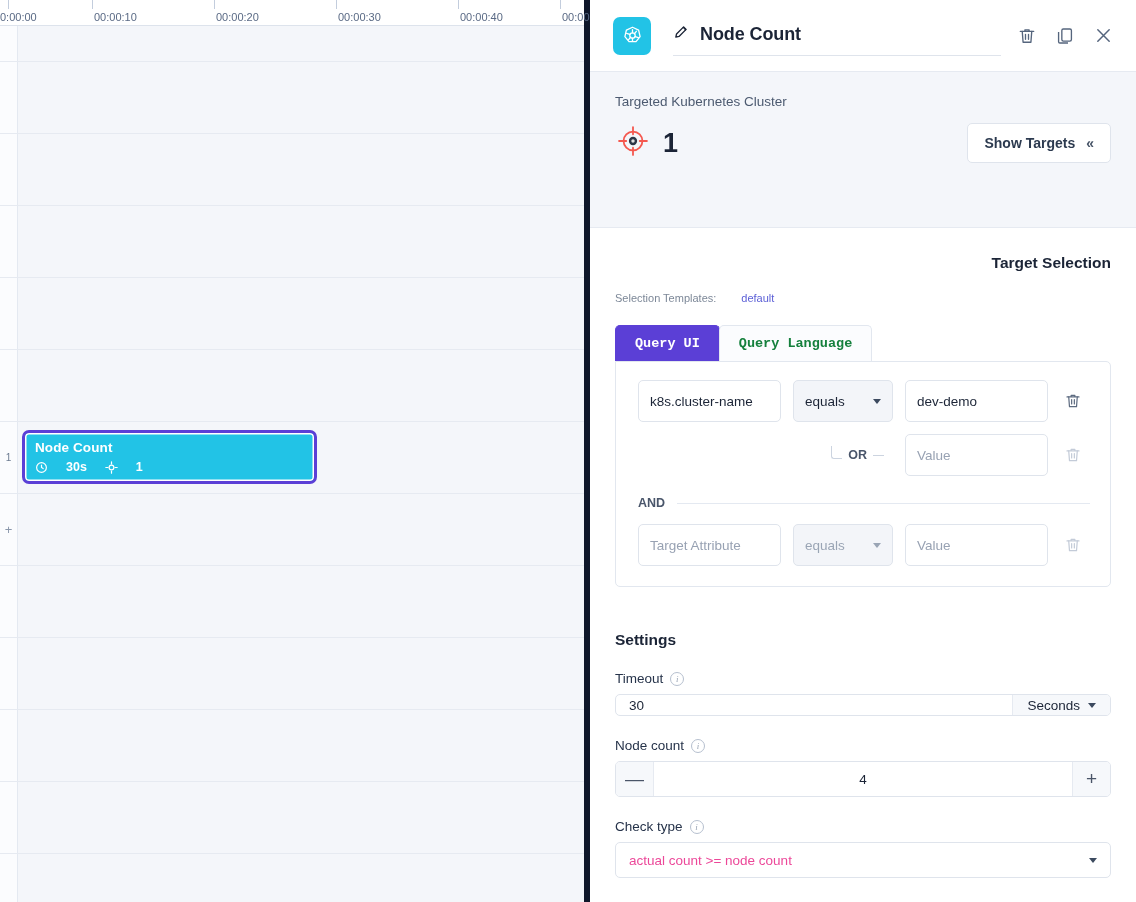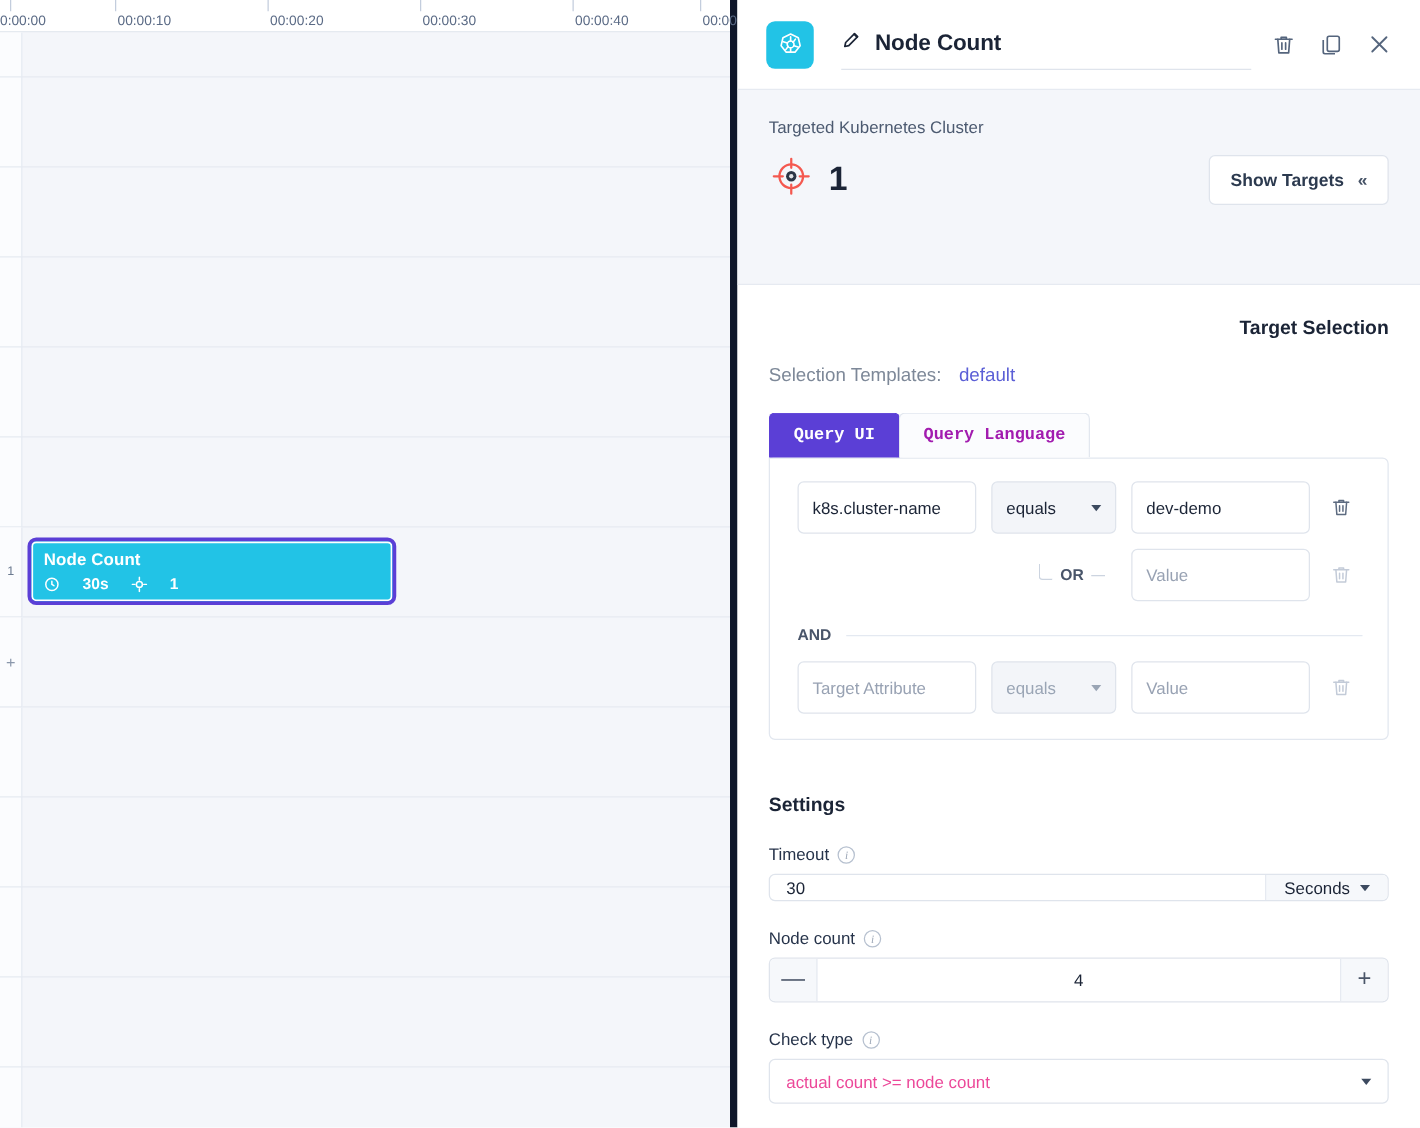--- a/index.html
+++ b/index.html
@@ -47,26 +47,26 @@
 
   .summary { background: #f4f6fa; border-bottom: 1px solid #e6eaf1; padding: 22px 25px 30px 25px; height: 156px; }
   .summary-label { font-size: 13.5px; color: #4c5a70; }
   .summary-row { display: flex; align-items: center; margin-top: 14px; }
   .target-count { font-size: 27px; font-weight: bold; color: #1b2436; margin-left: 12px; line-height: 1; }
   .show-targets { margin-left: auto; display: flex; align-items: center; gap: 11px; background: #fff; border: 1px solid #dfe4ec; border-radius: 5px; padding: 11px 16px; font-size: 14px; font-weight: bold; color: #2c3a4f; cursor: pointer; }
   .chev { color: #475467; font-size: 14px; }
 
   .section { padding: 0 25px; text-align: right; }
   .section-title { font-size: 15.5px; font-weight: bold; color: #1b2436; }
-  .tpl-row { display: flex; align-items: center; gap: 14px; margin-top: 20px; font-size: 15px; }
+  .tpl-row { display: flex; align-items: center; gap: 25px; margin-top: 20px; font-size: 11px; }
   .tpl-label { color: #7d8898; }
   .tpl-link { color: #5b5fd6; cursor: pointer; }
 
   .tabs { display: flex; margin-top: 21px; font-family: Liberation Mono, monospace; }
-  .tab { padding: 10px 19px; font-size: 13.5px; font-weight: bold; border: 1px solid #e2e7ef; border-bottom: none; border-radius: 5px 5px 0 0; background: #fbfcfe; color: #a21caf; cursor: pointer; margin-right: -1px; }
+  .tab { padding: 10px 19px; font-size: 13.5px; font-weight: bold; border: 1px solid #e2e7ef; border-bottom: none; border-radius: 5px 5px 0 0; background: #fbfcfe; color: #15803d; cursor: pointer; margin-right: -1px; }
   .tab.active { background: #5b3fd6; border-color: #5b3fd6; color: #fff; }
 
   .query-box { border: 1px solid #e2e7ef; border-radius: 0 5px 5px 5px; padding: 18px 20px 20px 22px; background: #fff; }
   .q-row { display: flex; align-items: center; gap: 12px; }
   .q-row + .q-row { margin-top: 12px; }
   .inp { height: 42px; border: 1px solid #dfe4ec; border-radius: 5px; padding: 0 11px; font-size: 13.5px; color: #1b2436; font-family: inherit; background: #fff; display: flex; align-items: center; }
   .inp.ph { color: #98a2b3; }
   .attr { width: 143px; }
   .val { width: 143px; }
   .op { width: 100px; background: #f3f5f9; justify-content: space-between; }

